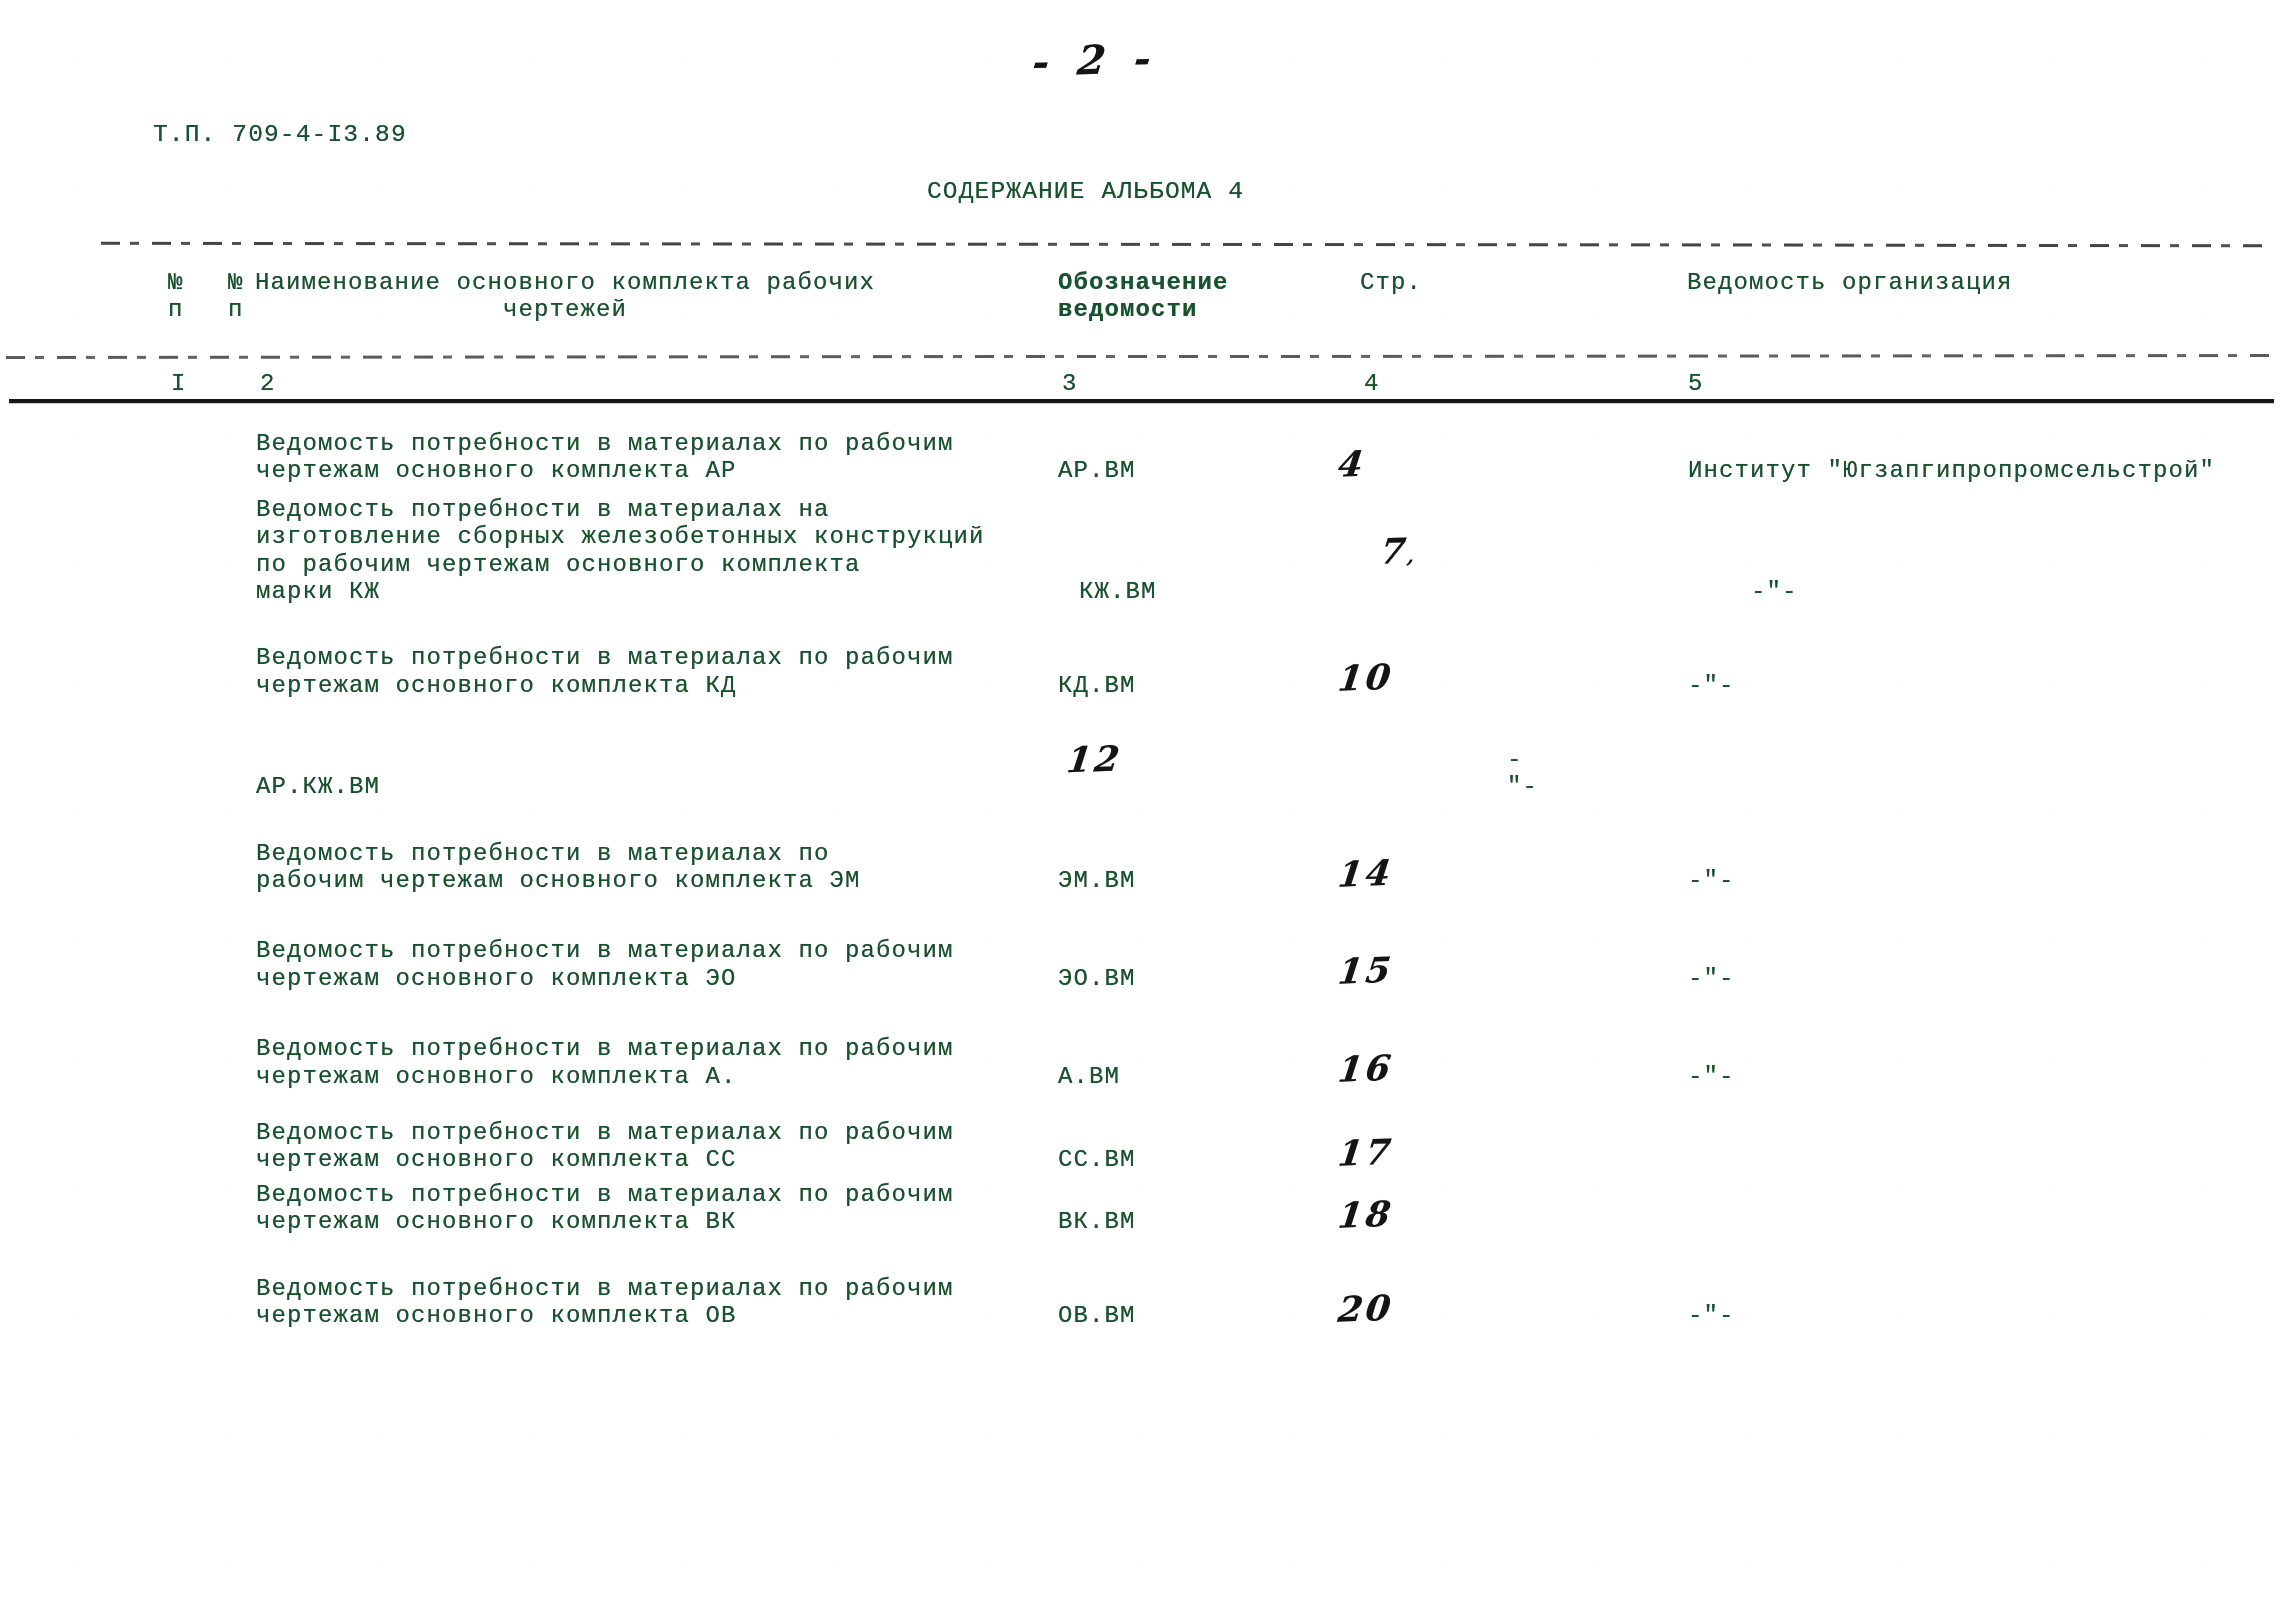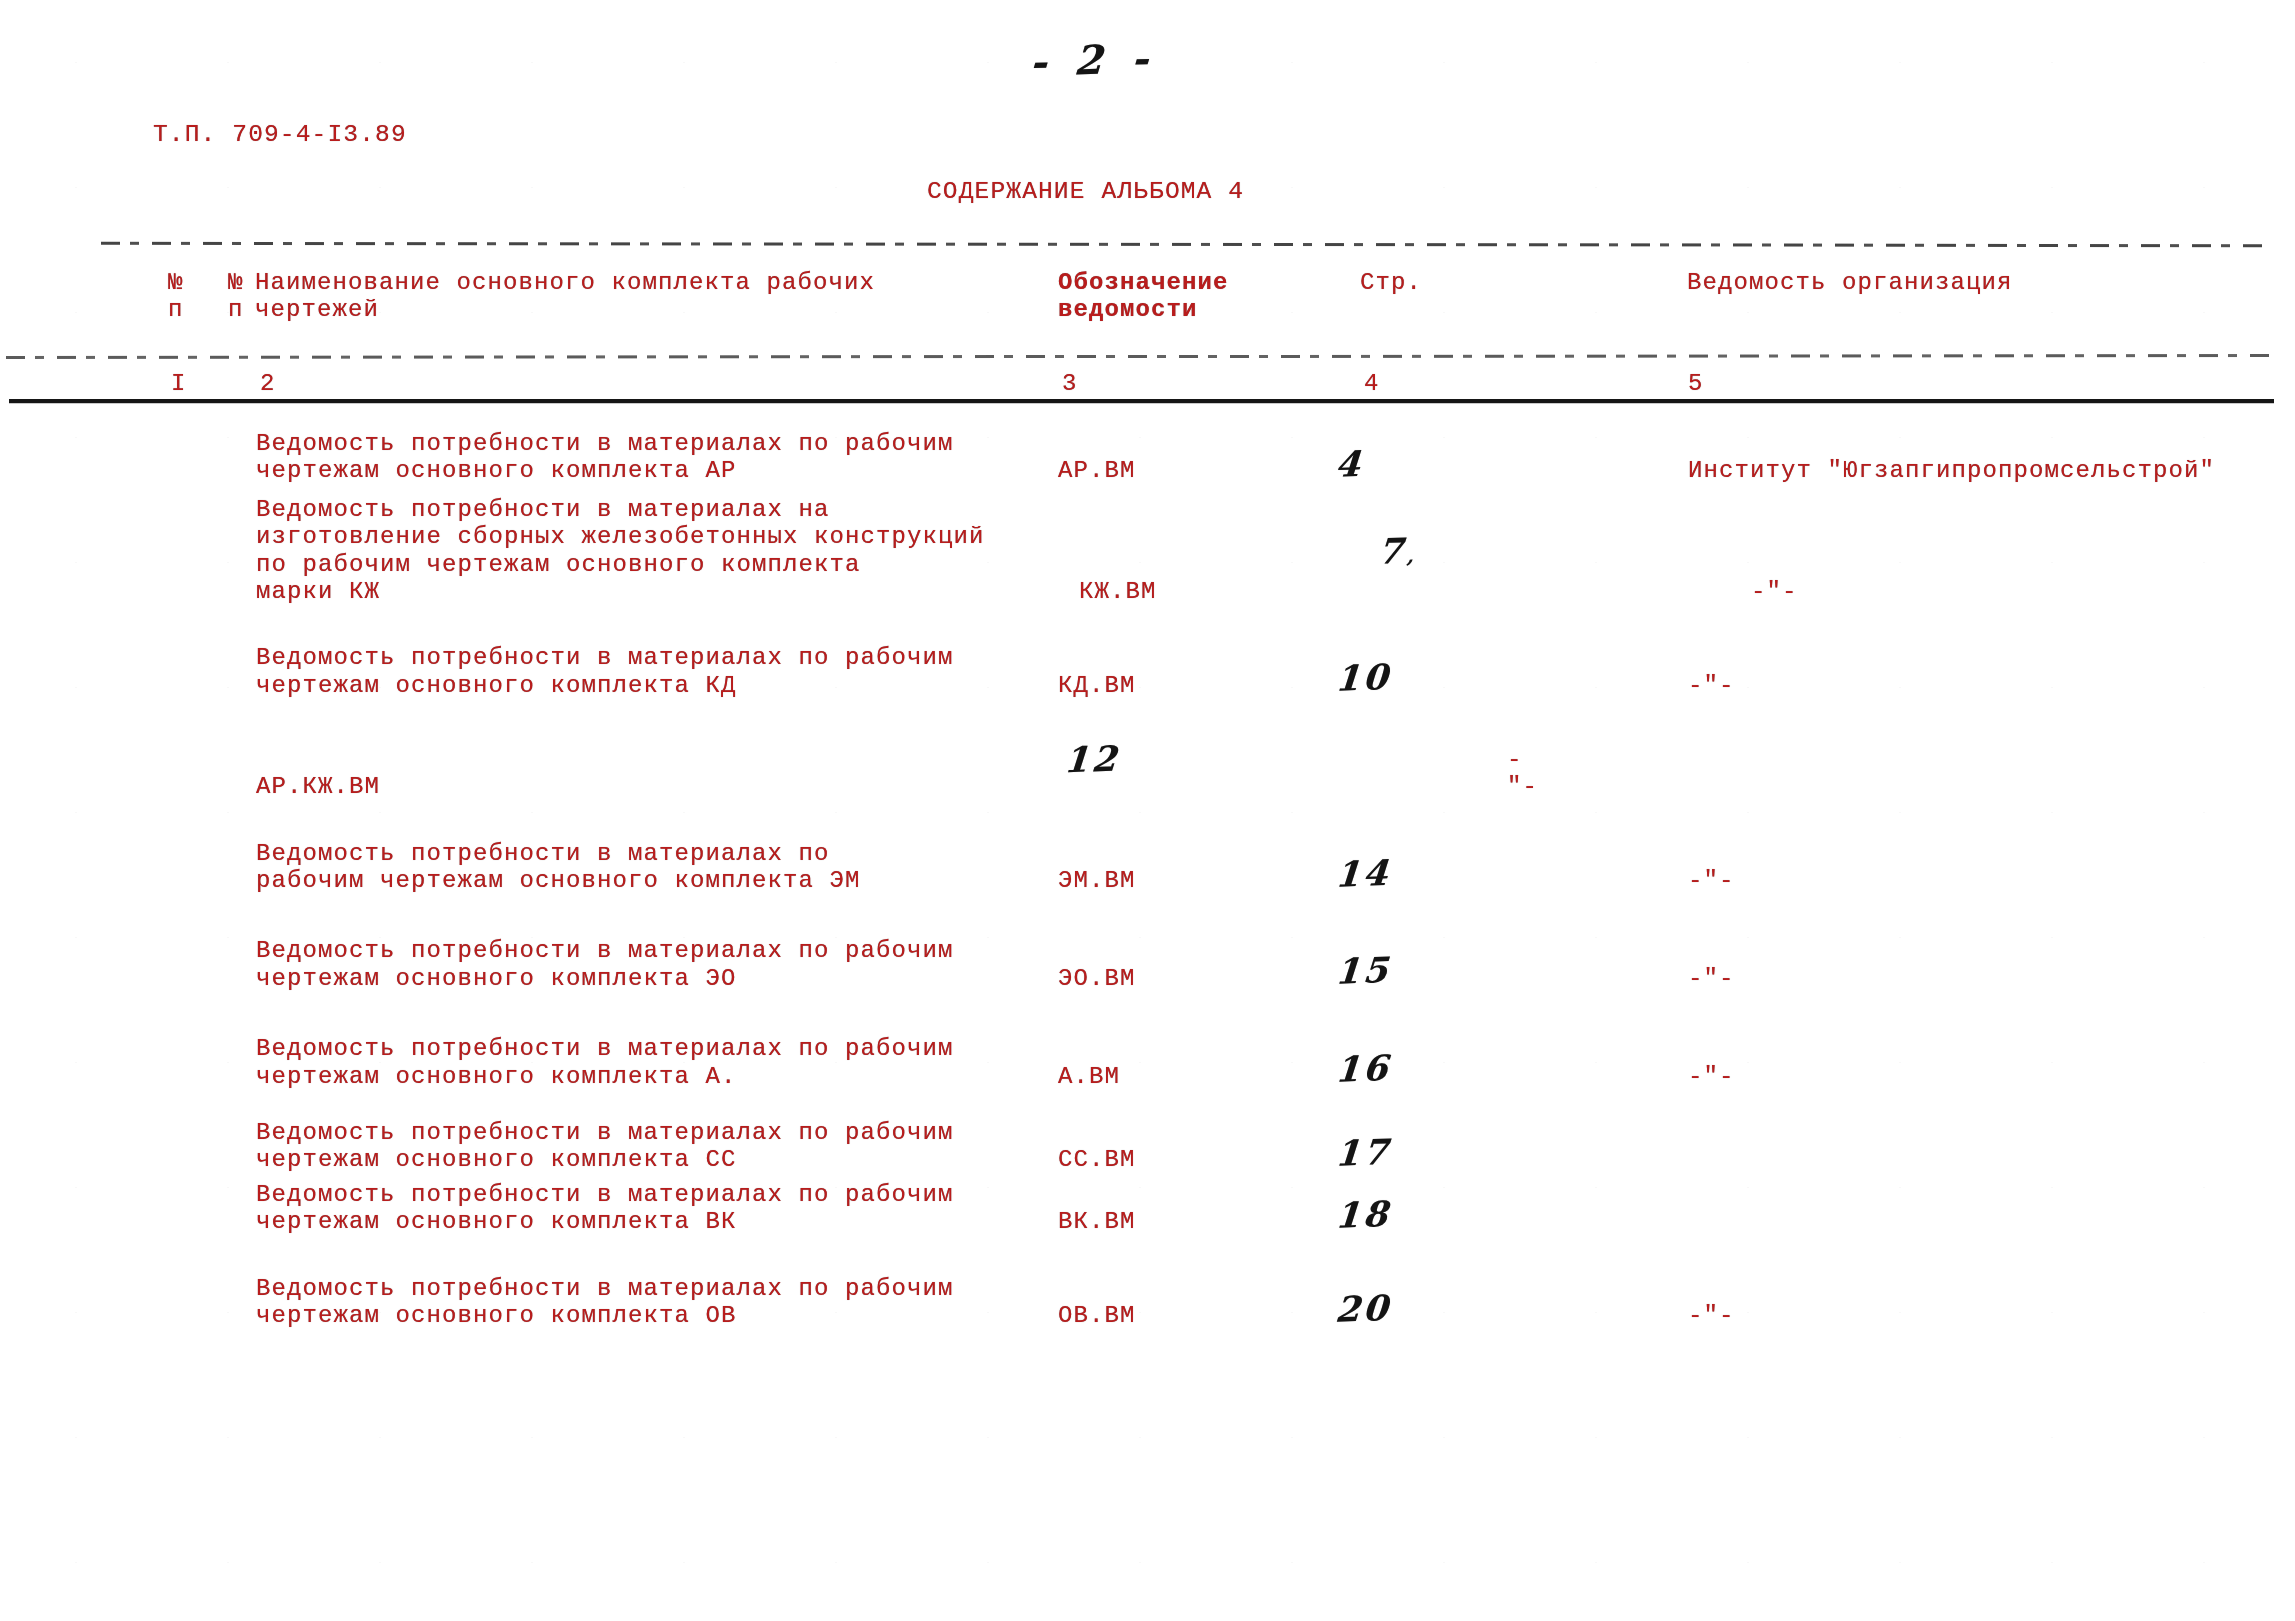--- a/index.html
+++ b/index.html
@@ -12,21 +12,21 @@
   
   body::before{
     content:"";position:absolute;inset:0;pointer-events:none;
     background-image:radial-gradient(rgba(0,0,0,0.05) 0.7px, transparent 1.2px);
     background-size:152px 125px;opacity:.5;
   }
 
   .tw{ 
     font-family:"Liberation Mono","DejaVu Sans Mono",monospace;
     font-size:24px;line-height:27.4px;letter-spacing:1.1px;
-    color:#b91c1c;text-shadow:0 0 0.7px rgba(10,10,10,.55);
+    color:#14532d;text-shadow:0 0 0.7px rgba(10,10,10,.55);
     white-space:pre-line;
   }
   .hw{ 
     font-family:"DejaVu Serif","Liberation Serif",serif;
     font-style:italic;font-weight:700;color:#141414;
     text-shadow:0 0 0.7px rgba(0,0,0,.4);
   }
 
   .pagenum{position:absolute;top:36px;left:1033px;font-size:40px;transform:skewX(-8deg) rotate(-2deg);letter-spacing:7.2px;}
   .doccode{position:absolute;top:121px;left:153px;font-size:24.6px;}
@@ -38,21 +38,21 @@
     opacity:.85;
   }
   .rule-top{top:243px;left:101px;width:2167px;transform:rotate(.06deg);}
   .rule-mid{top:355px;left:5.8px;width:2264px;transform:rotate(-.05deg);opacity:.75;}
   .rule-solid{top:399px;left:8.7px;width:2265px;height:4.3px;background:#161616;box-shadow:0 0.7px 0 rgba(0,0,0,.3);}
 
   .thead{position:absolute;top:269px;left:0;width:100%;}
   .thead .hcell{position:absolute;top:0;}
   .h-no1{left:168px;}
   .h-no2{left:228px;}
-  .h-name{left:255px;}
+  .h-name{left:255px;text-align:center;}
   .h-desig{left:1058px;font-weight:bold;}
   .h-page{left:1360px;text-align:right;}
   .h-org{left:1687px;}
 
   .colnums{position:absolute;top:370px;left:0;width:100%;}
   .colnums span{position:absolute;top:0;}
   .cn-1{left:171px;}
   .cn-2{left:260px;}
   .cn-3{left:1062px;}
   .cn-4{left:1364px;}

